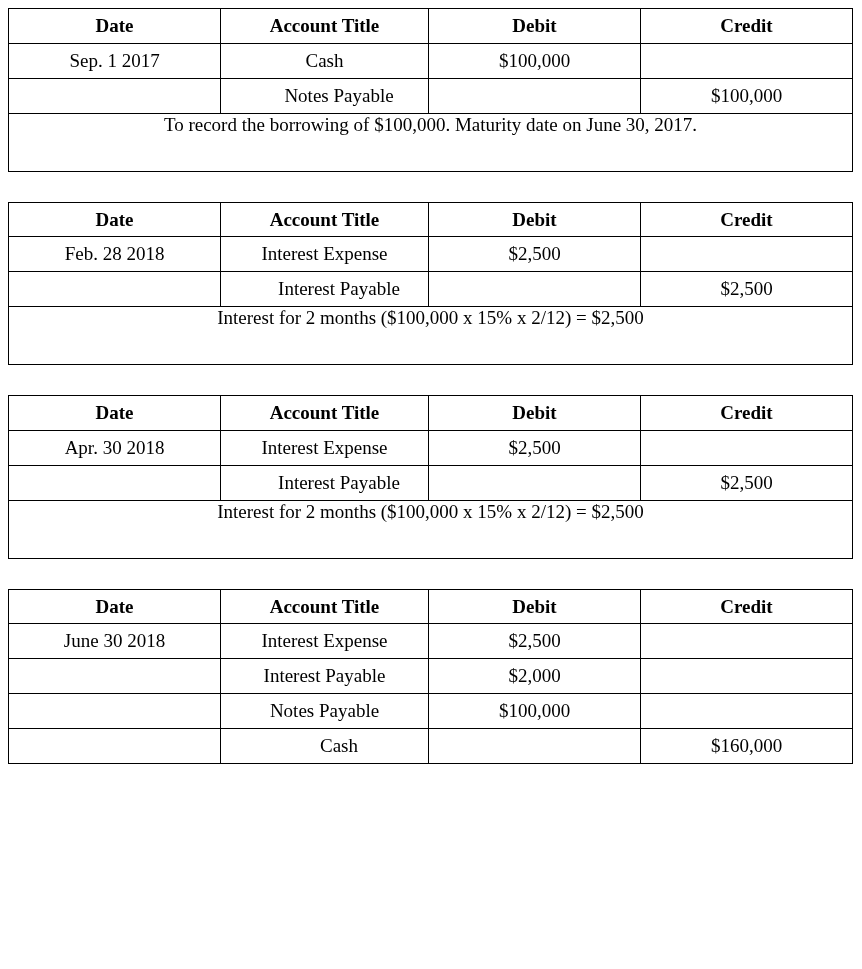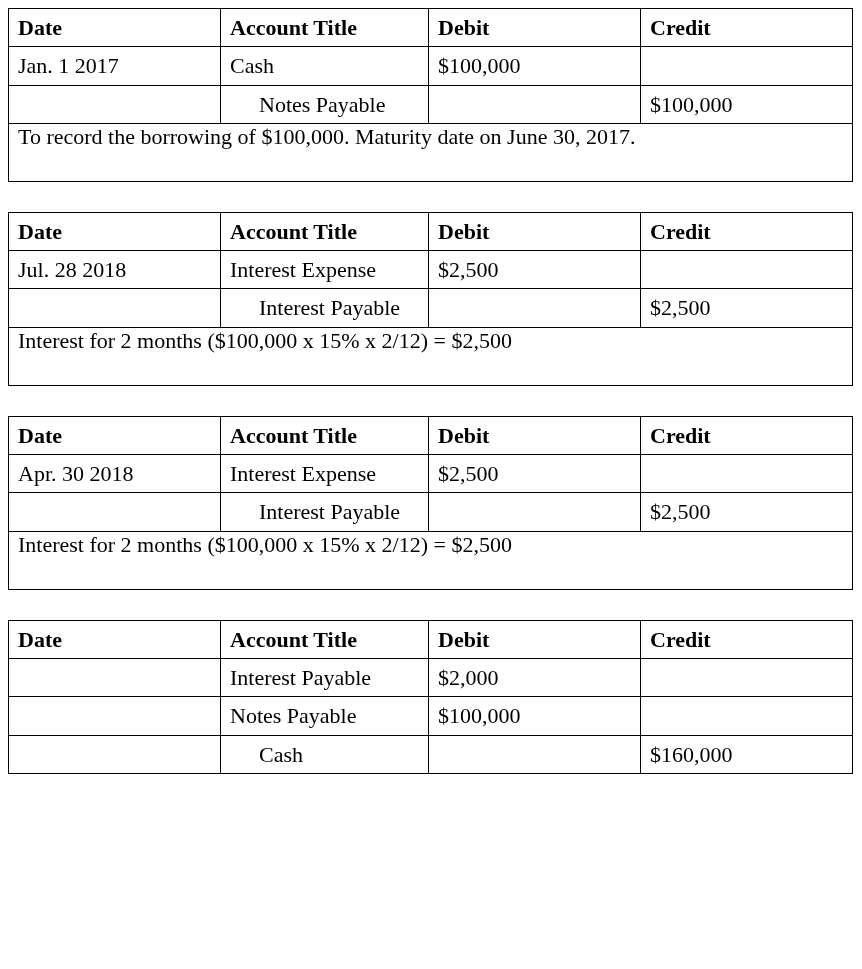--- a/index.html
+++ b/index.html
@@ -33,23 +33,23 @@
   }
   .journal-table col.c-date   { width: 212px; }
   .journal-table col.c-acct   { width: 208px; }
   .journal-table col.c-debit  { width: 212px; }
   .journal-table col.c-credit { width: 212px; }
 
   .journal-table th,
   .journal-table td {
     border: 1.3px solid #000;
     padding: 6px 9px;
-    text-align: left;
+    text-align: center;
     vertical-align: middle;
-    font-size: 22px;
+    font-size: 19px;
     line-height: 1.15;
     height: 31px;
     box-sizing: border-box;
     overflow: hidden;
     white-space: nowrap;
   }
   .journal-table th {
     font-weight: bold;
     height: 33px;
   }
@@ -78,21 +78,21 @@
         <thead>
           <tr>
             <th>Date</th>
             <th>Account Title</th>
             <th>Debit</th>
             <th>Credit</th>
           </tr>
         </thead>
         <tbody>
           <tr>
-            <td>Jan. 1 2017</td>
+            <td>Sep. 1 2017</td>
             <td>Cash</td>
             <td>$100,000</td>
             <td></td>
           </tr>
           <tr>
             <td></td>
             <td class="indent">Notes Payable</td>
             <td></td>
             <td>$100,000</td>
           </tr>
@@ -111,21 +111,21 @@
         <thead>
           <tr>
             <th>Date</th>
             <th>Account Title</th>
             <th>Debit</th>
             <th>Credit</th>
           </tr>
         </thead>
         <tbody>
           <tr>
-            <td>Jul. 28 2018</td>
+            <td>Feb. 28 2018</td>
             <td>Interest Expense</td>
             <td>$2,500</td>
             <td></td>
           </tr>
           <tr>
             <td></td>
             <td class="indent">Interest Payable</td>
             <td></td>
             <td>$2,500</td>
           </tr>
@@ -176,20 +176,26 @@
         </colgroup>
         <thead>
           <tr>
             <th>Date</th>
             <th>Account Title</th>
             <th>Debit</th>
             <th>Credit</th>
           </tr>
         </thead>
         <tbody>
+          <tr>
+            <td>June 30 2018</td>
+            <td>Interest Expense</td>
+            <td>$2,500</td>
+            <td></td>
+          </tr>
           <tr>
             <td></td>
             <td>Interest Payable</td>
             <td>$2,000</td>
             <td></td>
           </tr>
           <tr>
             <td></td>
             <td>Notes Payable</td>
             <td>$100,000</td>

